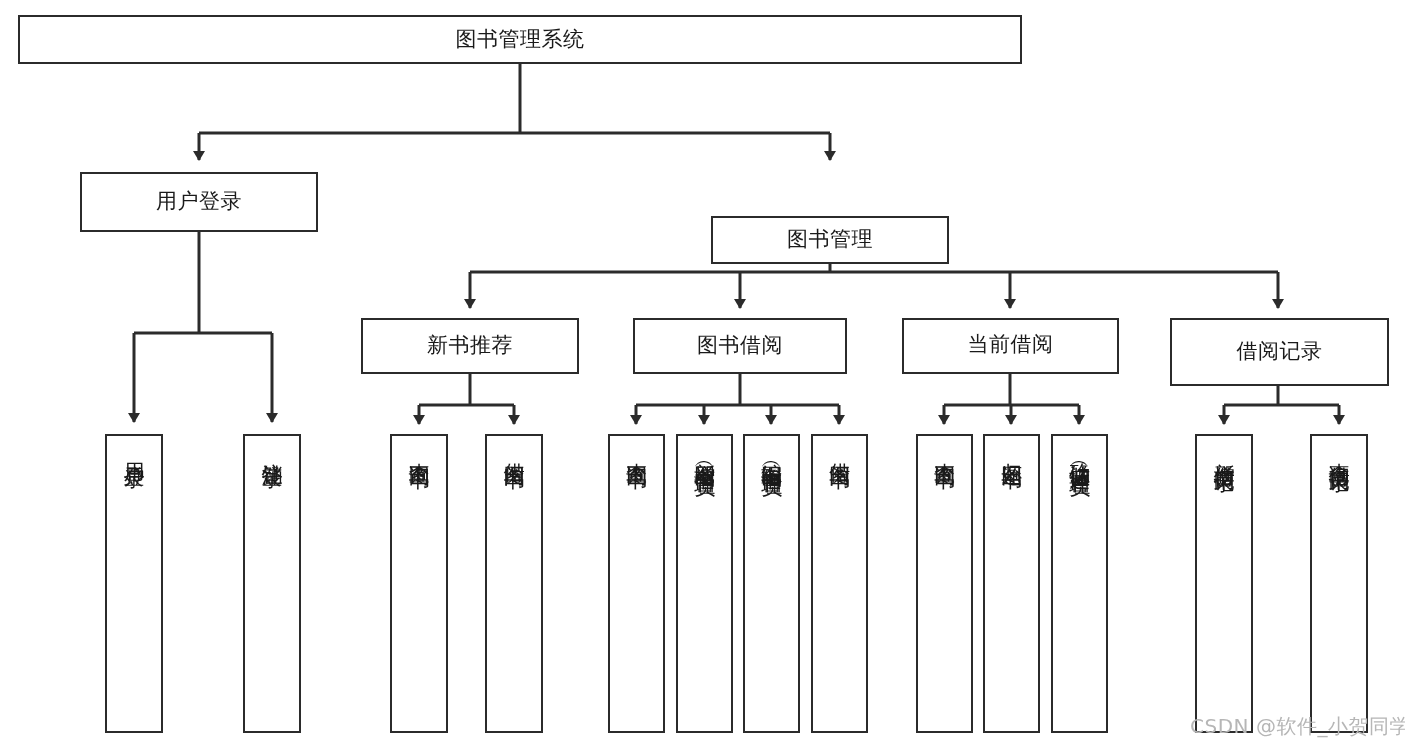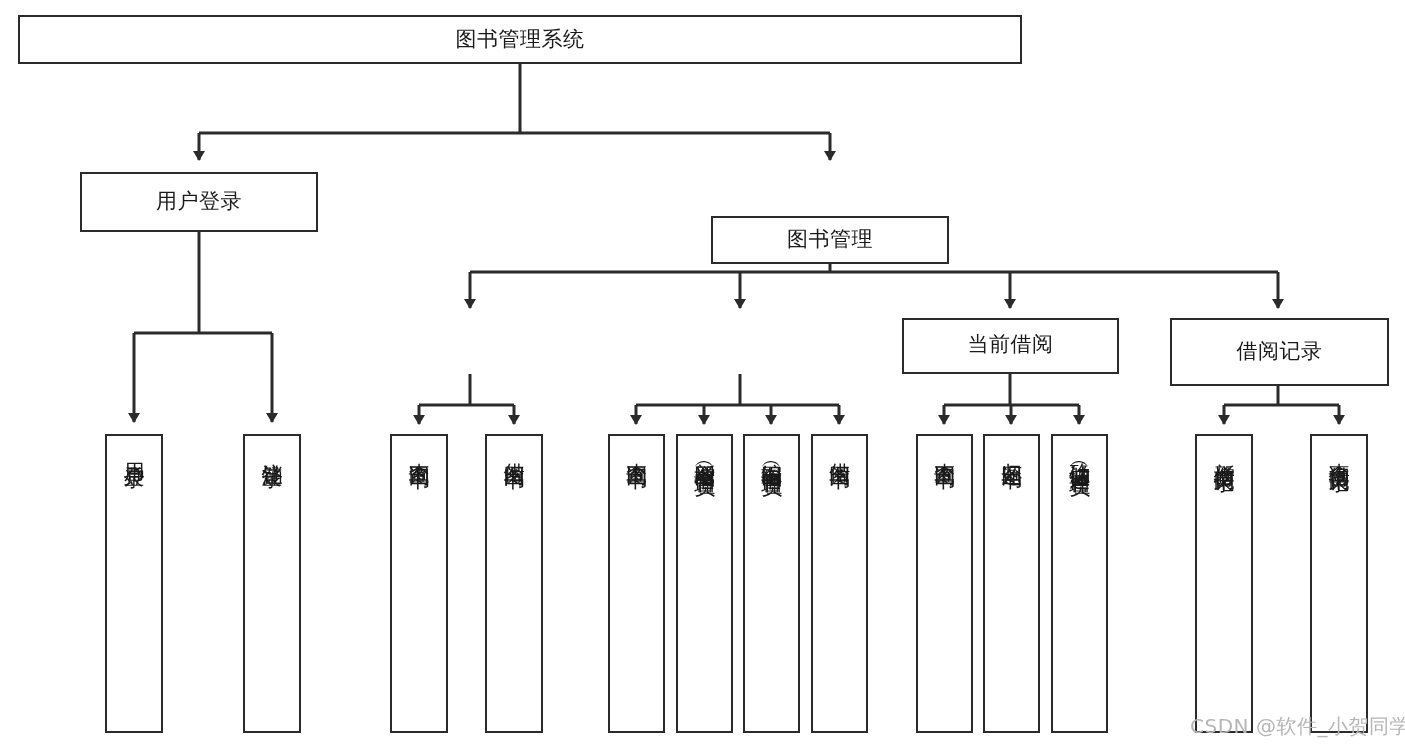--- a/index.html
+++ b/index.html
@@ -137,21 +137,27 @@
   </div>
 
   <div class="node horiz" style="left:80px; top:172px; width:238px; height:60px;">
     <span>用户登录</span>
   </div>
 
   <div class="node horiz" style="left:711px; top:180px; width:238px; height:48px;margin-top:36px;">
     <span>图书管理</span>
   </div>
 
-
+  <div class="node horiz" style="left:361px; top:318px; width:218px; height:56px;">
+    <span>新书推荐</span>
+  </div>
+
+  <div class="node horiz" style="left:633px; top:318px; width:214px; height:56px;">
+    <span>图书借阅</span>
+  </div>
 
   <div class="node horiz" style="left:902px; top:318px; width:217px; height:56px;font-family:Liberation Mono, monospace;">
     <span>当前借阅</span>
   </div>
 
   <div class="node horiz" style="left:1170px; top:318px; width:219px; height:68px;">
     <span>借阅记录</span>
   </div>
 
   <div class="node vert" style="left:105px; top:434px; width:58px; height:299px;">

